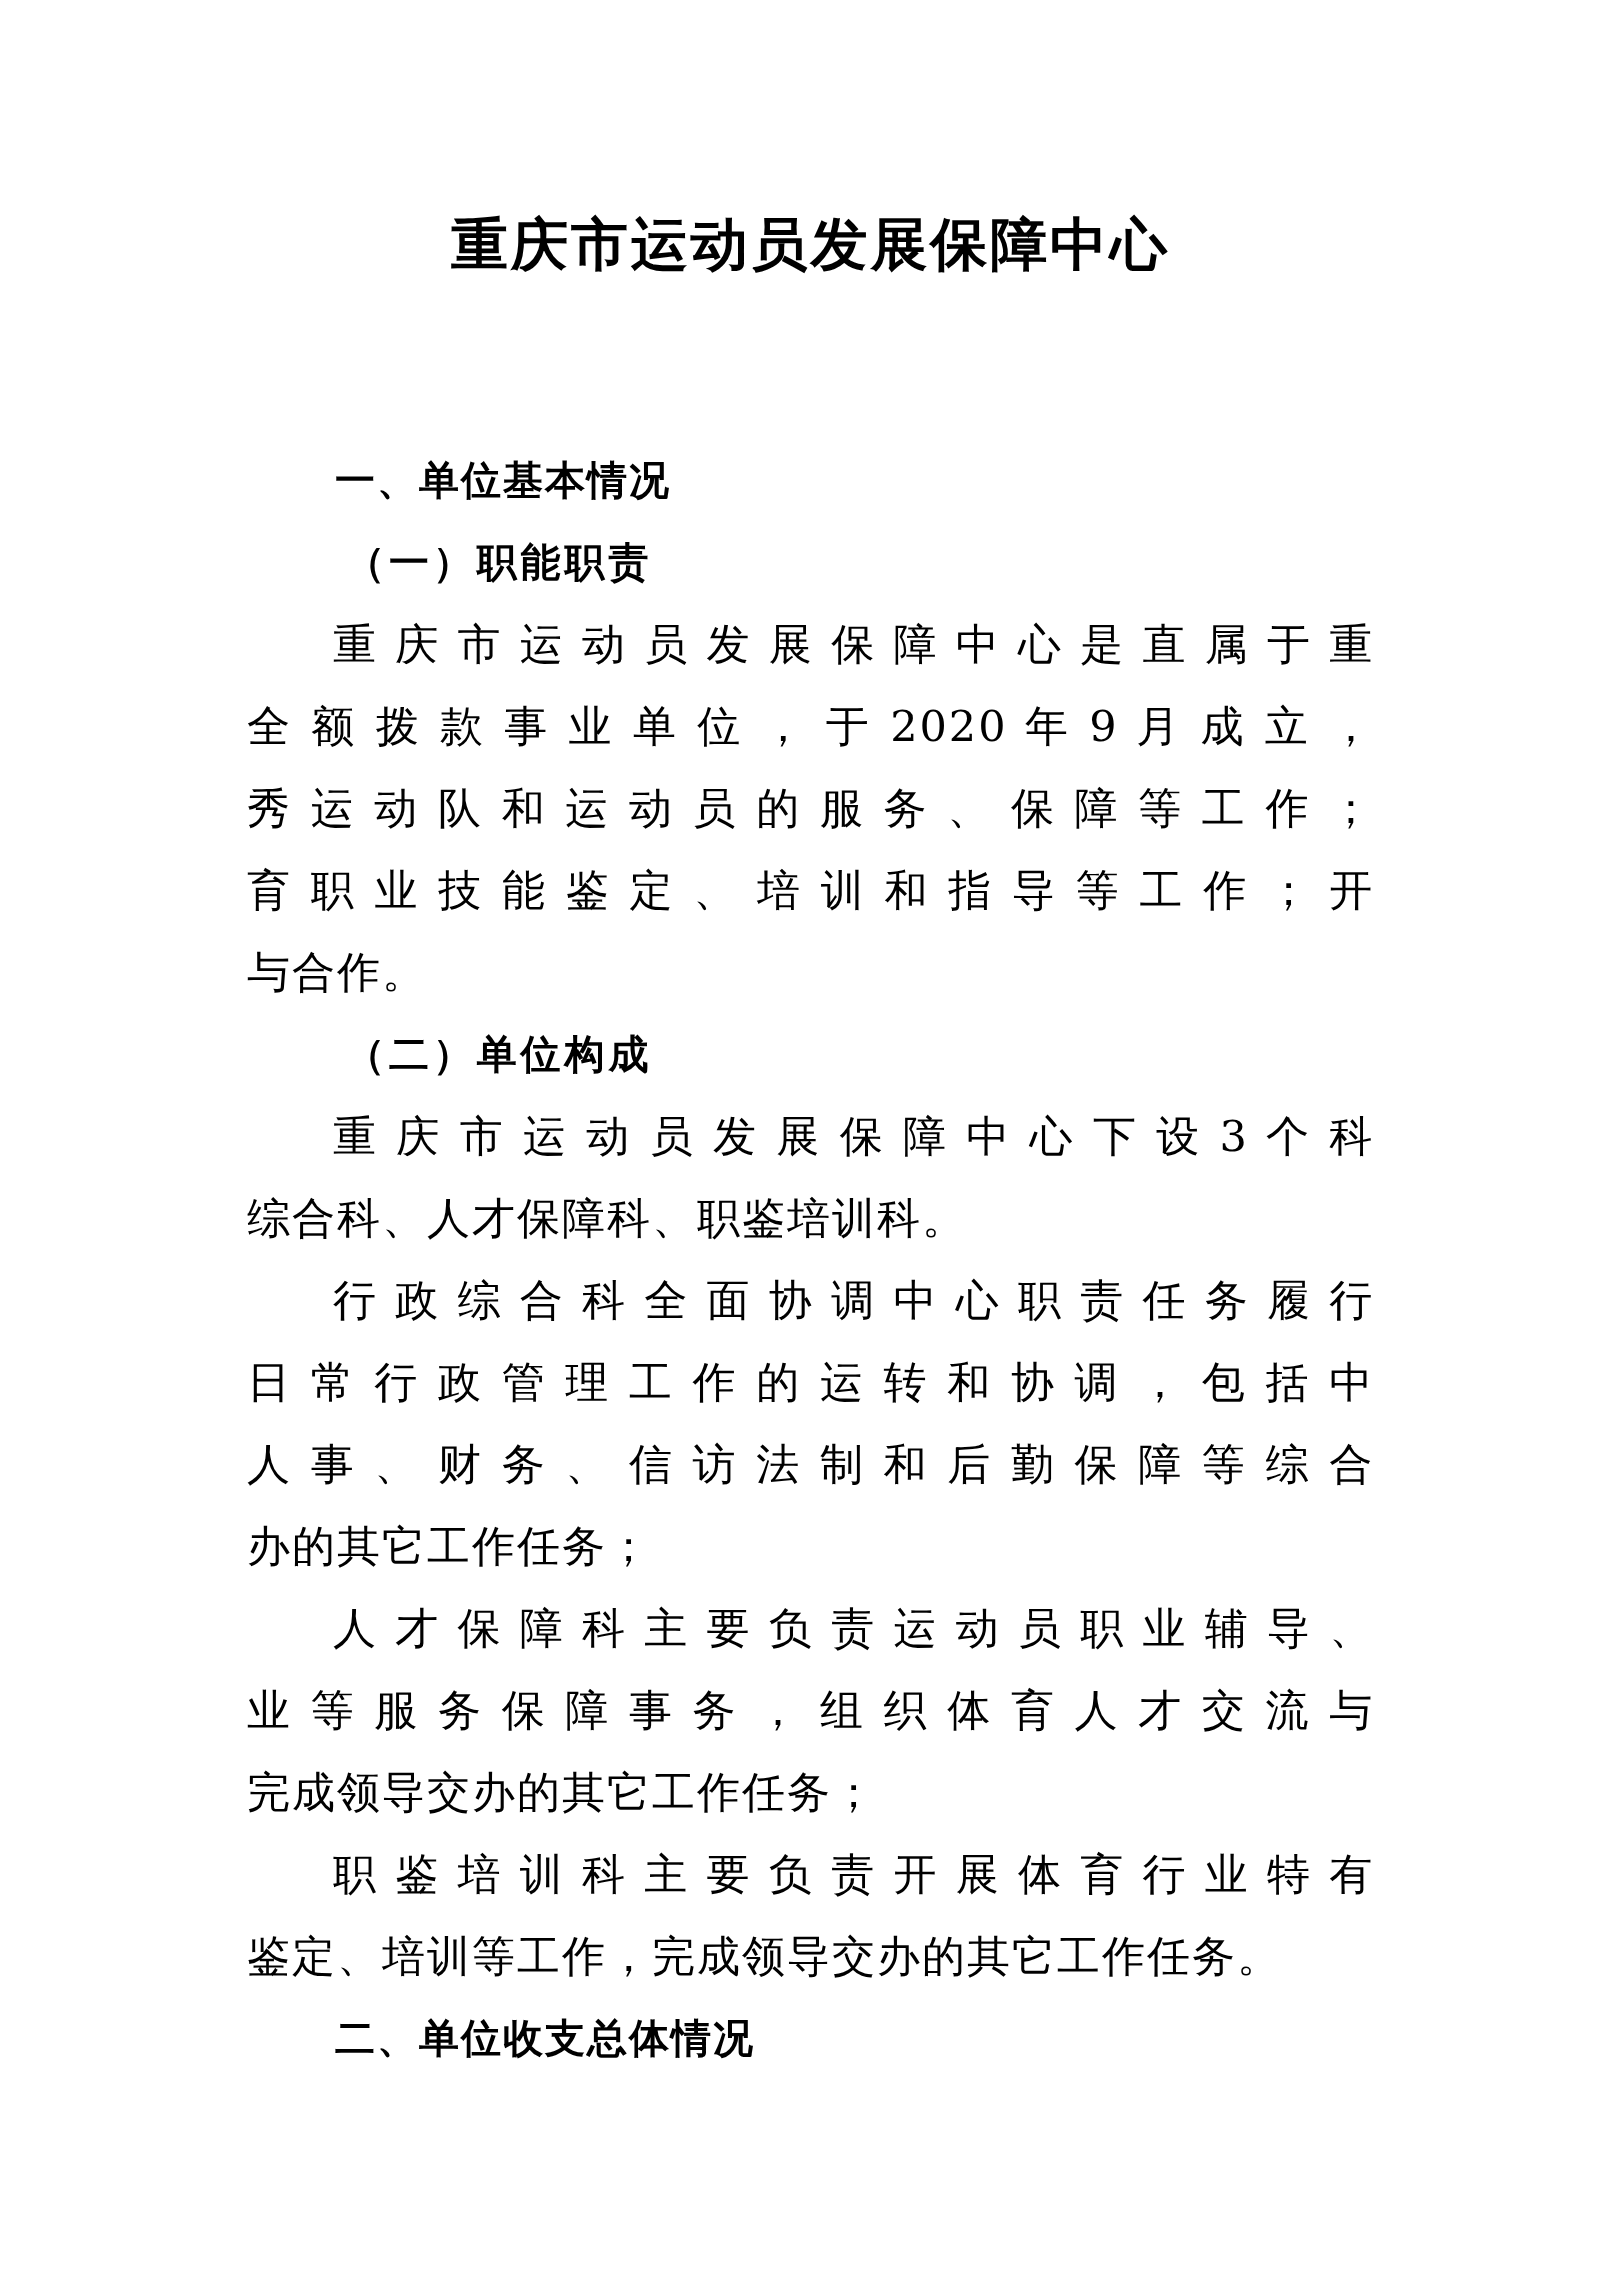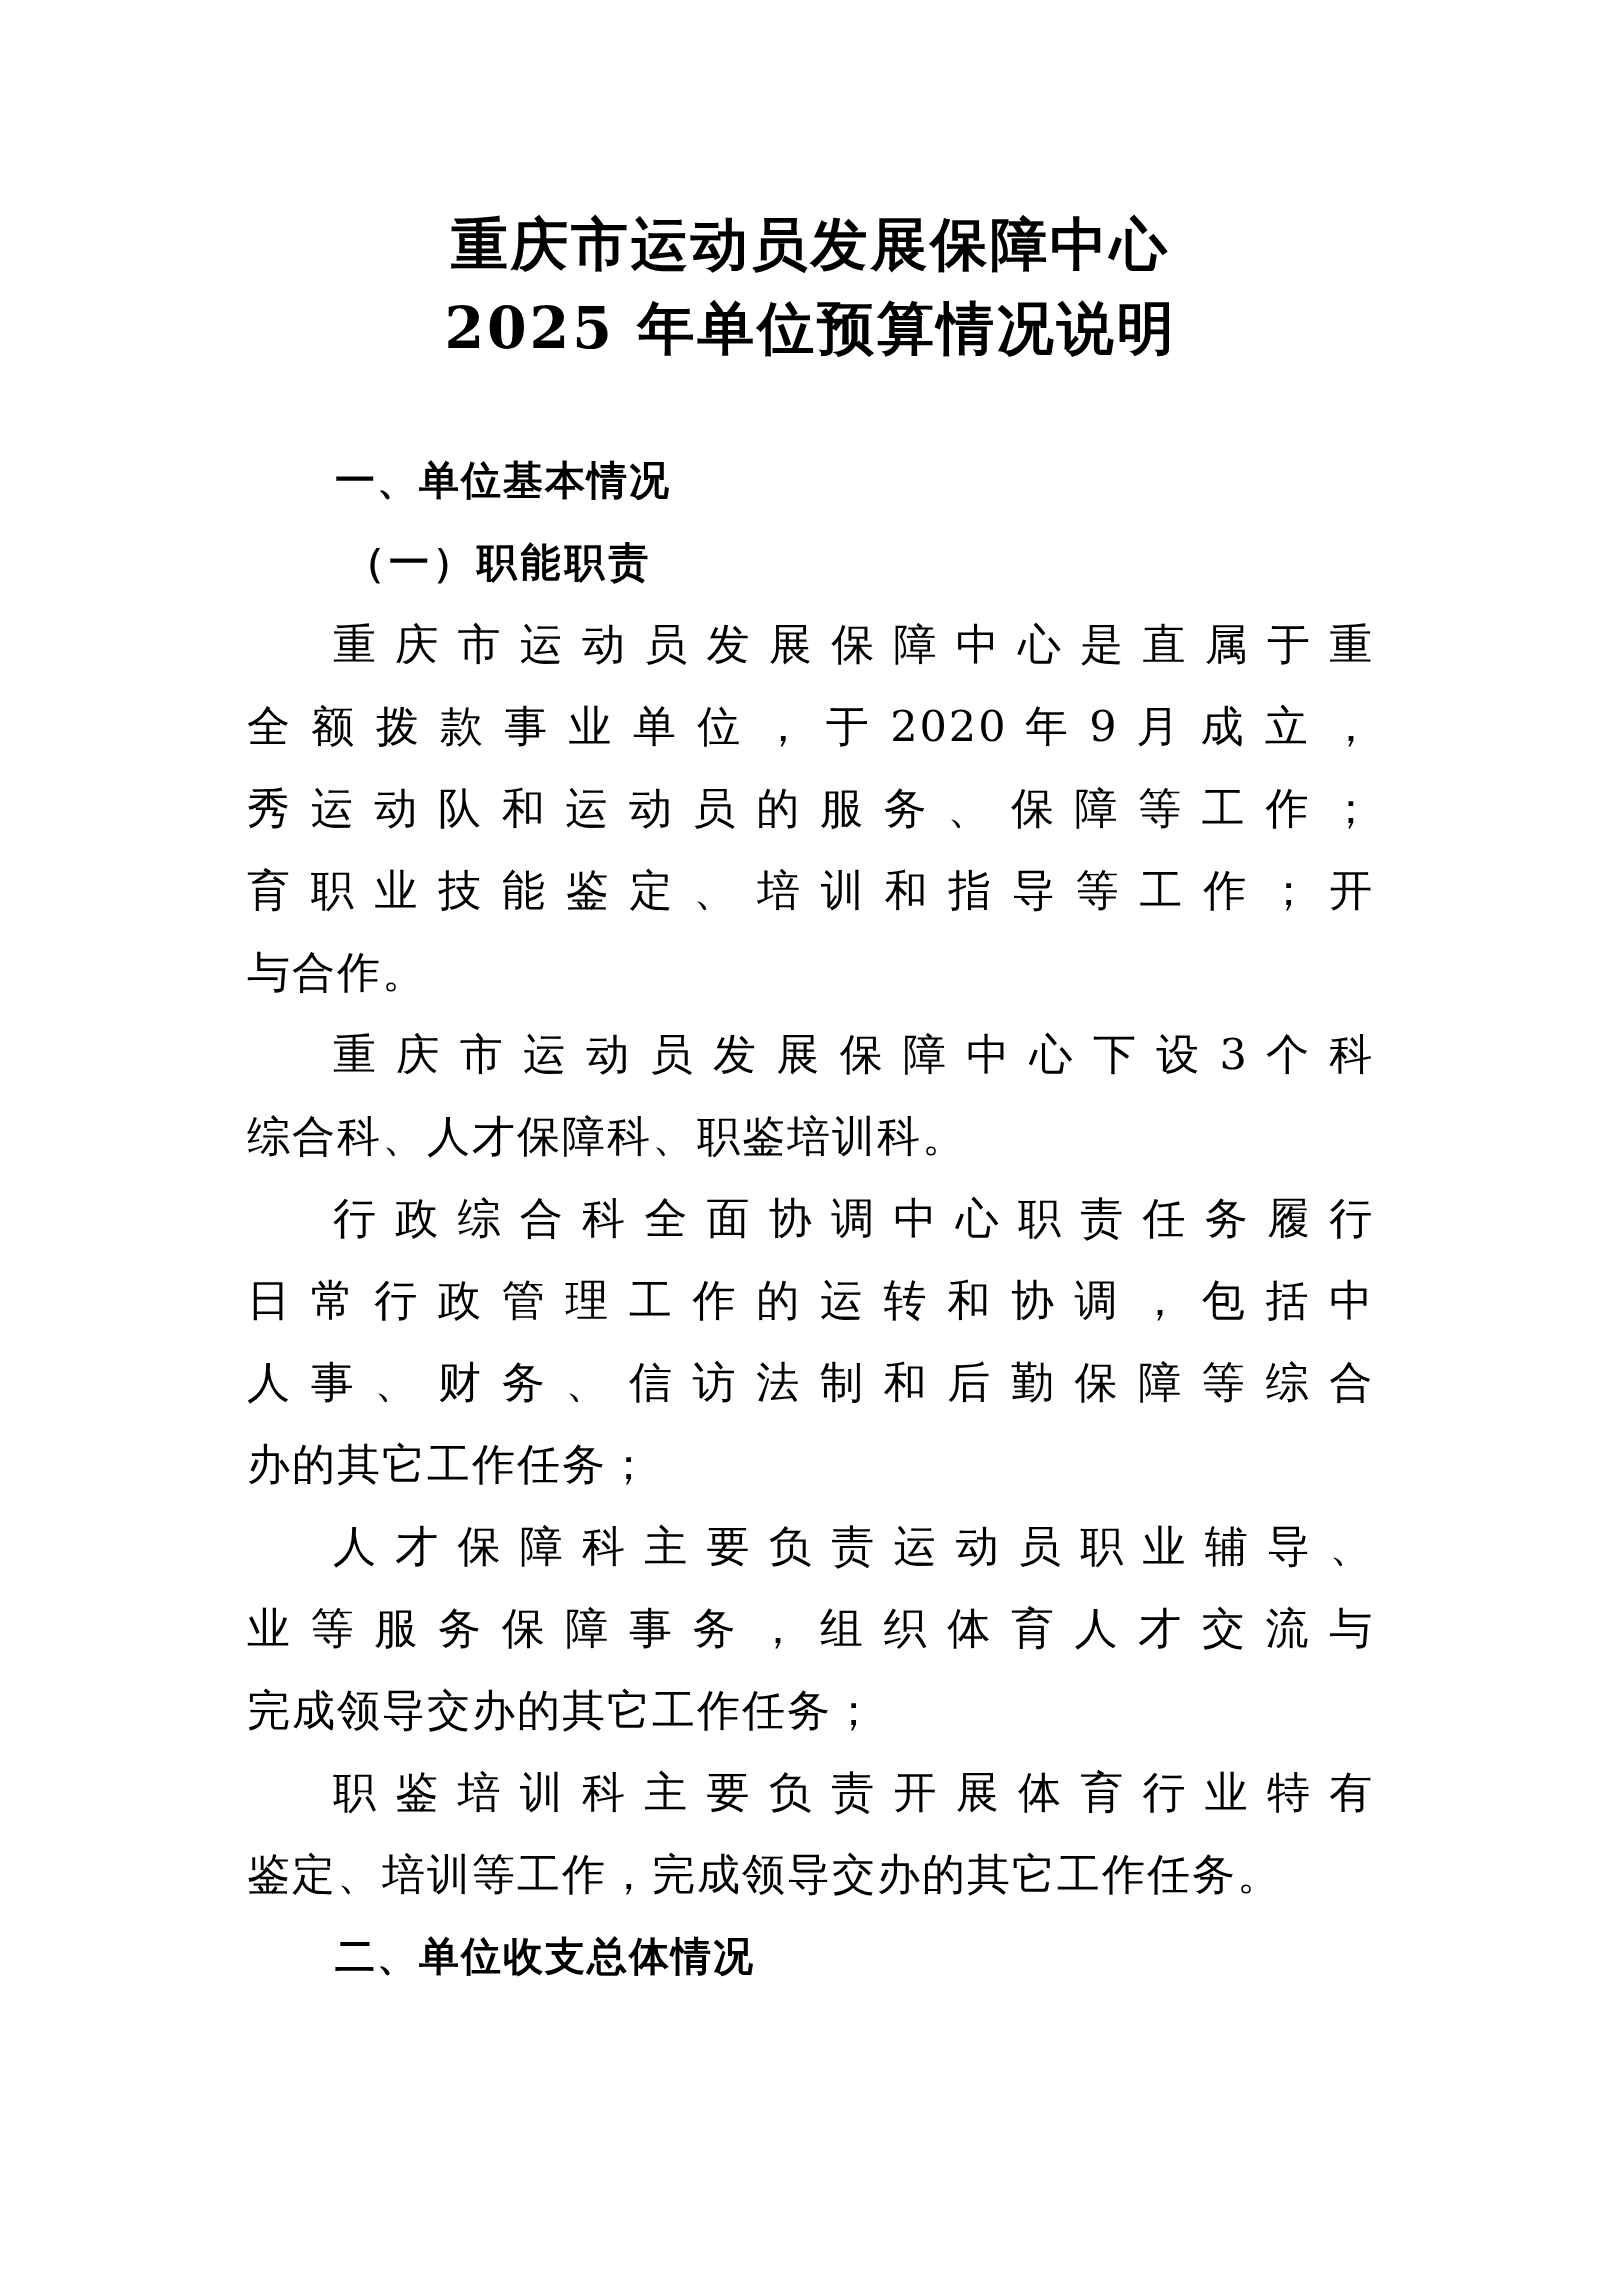--- a/index.html
+++ b/index.html
@@ -77,37 +77,37 @@
       letter-spacing: 3.9px;
     }
   </style>
 </head>
 <body>
 
 <div class="page">
 
   <div class="title-block">
     <div class="title-line">重庆市运动员发展保障中心</div>
-    <div class="title-line">2025 年单位预算情况说明</div>
   </div>
 
   <div class="body-block">
 
     <div class="line heading">一、单位基本情况</div>
 
     <div class="line subheading">（一）职能职责</div>
 
     <div>
       <div class="line body-text full indent"><span>重</span> <span>庆</span> <span>市</span> <span>运</span> <span>动</span> <span>员</span> <span>发</span> <span>展</span> <span>保</span> <span>障</span> <span>中</span> <span>心</span> <span>是</span> <span>直</span> <span>属</span> <span>于</span> <span>重</span> <span>庆</span>     </div>
       <div class="line body-text full"><span>全</span> <span>额</span> <span>拨</span> <span>款</span> <span>事</span> <span>业</span> <span>单</span> <span>位</span> <span>，</span> <span>于</span> <span>2020</span> <span>年</span> <span>9</span> <span>月</span> <span>成</span> <span>立</span> <span>，</span> <span>主</span>      </div>
       <div class="line body-text full"><span>秀</span> <span>运</span> <span>动</span> <span>队</span> <span>和</span> <span>运</span> <span>动</span> <span>员</span> <span>的</span> <span>服</span> <span>务</span> <span>、</span> <span>保</span> <span>障</span> <span>等</span> <span>工</span> <span>作</span> <span>；</span> <span>承</span>       </div>
       <div class="line body-text full"><span>育</span> <span>职</span> <span>业</span> <span>技</span> <span>能</span> <span>鉴</span> <span>定</span> <span>、</span> <span>培</span> <span>训</span> <span>和</span> <span>指</span> <span>导</span> <span>等</span> <span>工</span> <span>作</span> <span>；</span> <span>开</span> <span>展</span>       </div>
       <div class="line body-text">与合作。</div>
     </div>
 
+    <div class="line subheading">（二）单位构成</div>
 
     <div>
       <div class="line body-text full indent"><span>重</span> <span>庆</span> <span>市</span> <span>运</span> <span>动</span> <span>员</span> <span>发</span> <span>展</span> <span>保</span> <span>障</span> <span>中</span> <span>心</span> <span>下</span> <span>设</span> <span>3</span> <span>个</span> <span>科</span> <span>室</span>      </div>
       <div class="line body-text">综合科、人才保障科、职鉴培训科。</div>
     </div>
 
     <div>
       <div class="line body-text full indent"><span>行</span> <span>政</span> <span>综</span> <span>合</span> <span>科</span> <span>全</span> <span>面</span> <span>协</span> <span>调</span> <span>中</span> <span>心</span> <span>职</span> <span>责</span> <span>任</span> <span>务</span> <span>履</span> <span>行</span> <span>，</span>      </div>
       <div class="line body-text full"><span>日</span> <span>常</span> <span>行</span> <span>政</span> <span>管</span> <span>理</span> <span>工</span> <span>作</span> <span>的</span> <span>运</span> <span>转</span> <span>和</span> <span>协</span> <span>调</span> <span>，</span> <span>包</span> <span>括</span> <span>中</span> <span>心</span>        </div>
       <div class="line body-text full"><span>人</span> <span>事</span> <span>、</span> <span>财</span> <span>务</span> <span>、</span> <span>信</span> <span>访</span> <span>法</span> <span>制</span> <span>和</span> <span>后</span> <span>勤</span> <span>保</span> <span>障</span> <span>等</span> <span>综</span> <span>合</span> <span>事</span>       </div>

